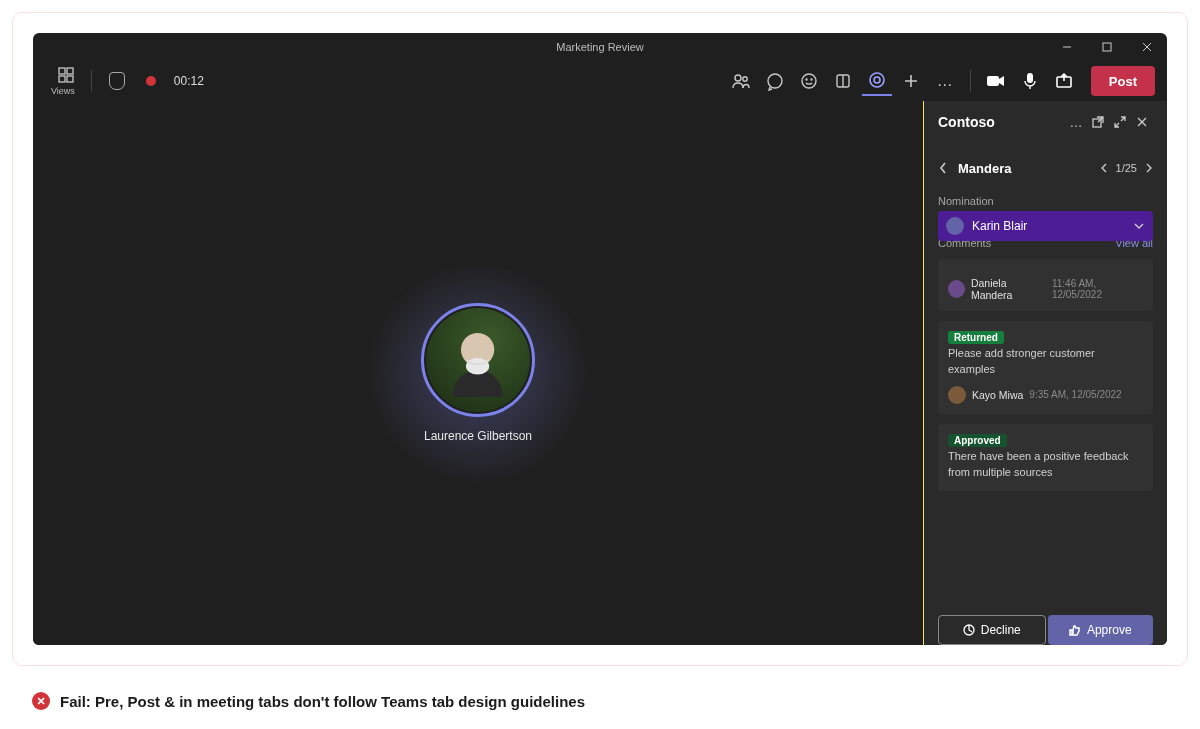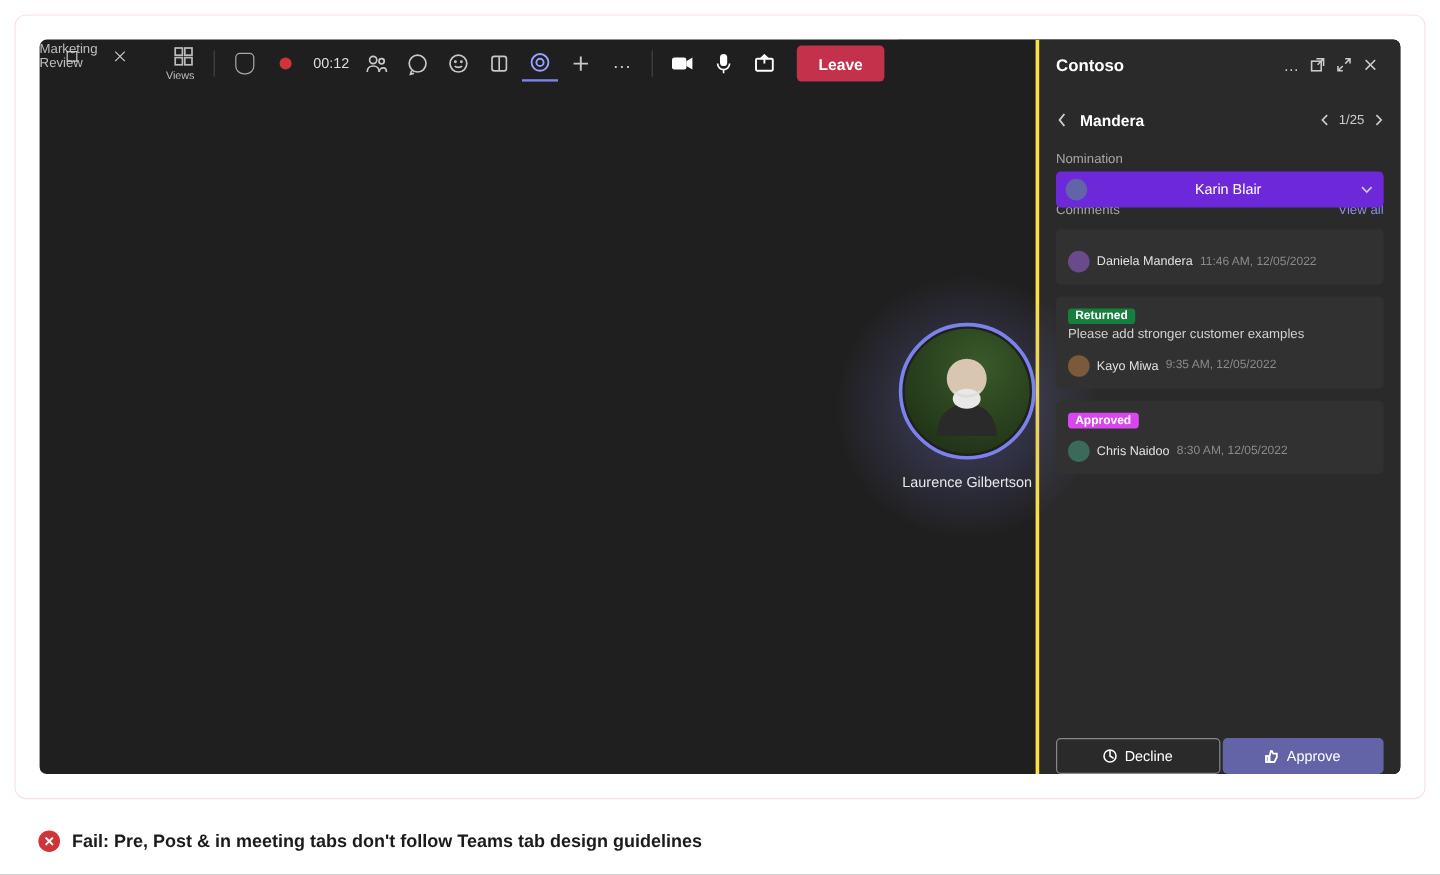--- a/index.html
+++ b/index.html
@@ -1,18 +1,18 @@
 <!DOCTYPE html>
 <html><head>
 <meta charset="utf-8">
 <style>
   * { box-sizing: border-box; margin: 0; padding: 0; }
   body { font-family: "Segoe UI", -apple-system, Helvetica, Arial, sans-serif; background: #fff; width: 1200px; height: 729px; overflow: hidden; font-size: 13px; color: #fff; }
   .frame { position: absolute; left: 12px; top: 12px; width: 1176px; height: 654px; border: 1px solid #fbe0e0; border-radius: 10px; background: #fff; padding: 20px; }
-  .window { width: 100%; height: 100%; background: #201f1f; border-radius: 6px; overflow: hidden; display: flex; flex-direction: row; position: relative; }
+  .window { width: 100%; height: 100%; background: #201f1f; border-radius: 6px; overflow: hidden; display: flex; flex-direction: column; position: relative; }
 
   .titlebar { height: 28px; display: flex; align-items: center; justify-content: center; position: relative; color: #bdbdbd; font-size: 11px; }
   .winctrls { position: absolute; right: 0; top: 0; display: flex; height: 100%; }
   .winctrls div { width: 40px; display: flex; align-items: center; justify-content: center; color: #ccc; font-size: 10px; }
   .winctrls svg { stroke: #ccc; }
 
   .toolbar { height: 40px; display: flex; align-items: center; padding: 0 12px; gap: 4px; }
   .views-btn { display: flex; flex-direction: column; align-items: flex-end; gap: 2px; color: #bdbdbd; font-size: 9px; padding: 2px 6px; }
   .tb-sep { width: 1px; height: 22px; background: #444; margin: 0 6px; }
   .tb-icon { width: 30px; height: 30px; display: flex; align-items: center; justify-content: center; color: #c8c8c8; }
@@ -24,44 +24,44 @@
   .leave-btn { background: #c4314b; color: #fff; border: none; height: 30px; padding: 0 18px; border-radius: 4px; font-size: 13px; font-weight: 600; margin-left: 8px; }
 
   .body { flex: 1; display: flex; min-height: 0; background: #201f1f; }
   .stage { flex: 1; display: flex; flex-direction: column; align-items: center; justify-content: center; position: relative; }
   .glow { position: absolute; width: 240px; height: 240px; border-radius: 50%; background: radial-gradient(circle, rgba(123,131,235,0.35) 0%, rgba(32,31,31,0) 65%); }
   .avatar-ring { width: 114px; height: 114px; border-radius: 50%; border: 3px solid #7b83eb; padding: 2px; background: #201f1f; position: relative; }
   .avatar-img { width: 100%; height: 100%; border-radius: 50%; background: radial-gradient(circle at 60% 30%, #3a5a2a 0%, #1a2a12 100%); display:flex;align-items:center;justify-content:center; }
   .avatar-img svg { width: 80%; height: 80%; }
   .participant-name { margin-top: 12px; font-size: 12px; color: #e8e8e8; position: relative; }
 
-  .panel { width: 304px; background: #2b2a2a; display: flex; flex-direction: column; border-left: 3px solid #fde047; }
+  .panel { width: 244px; background: #2b2a2a; display: flex; flex-direction: column; border-left: 1px solid #fde047; }
   .panel-hdr { display: flex; align-items: center; height: 42px; padding: 0 14px; }
   .panel-hdr .title { font-weight: 700; font-size: 14px; flex: 1; }
   .panel-hdr .hicon { width: 22px; display:flex;justify-content:center;color:#ccc; }
   .panel-sub { display: flex; align-items: center; height: 50px; padding: 0 14px; }
   .panel-sub .back { color:#ccc; margin-right:10px; }
   .panel-sub .dt { font-weight:700; flex:1; }
   .pager { display:flex; align-items:flex-start; gap:8px; color:#ccc; font-size:11px; }
   .panel-body { flex:1; overflow:hidden; padding: 0 14px; font-size: 11px; position:relative; }
   .seclabel { color:#a6a6a6; font-size:11px; margin-top:2px; }
-  .person-row { display:flex; align-items:center; background:#6d28d9; border-radius:4px; padding:6px 8px; margin-top:4px; position:relative;text-align:center; }
+  .person-row { display:flex; align-items:center; background:#4c1d95; border-radius:4px; padding:6px 8px; margin-top:4px; position:relative; }
   .person-row .mini { width:18px; height:18px; border-radius:50%; background:#6264a7; margin-right:8px; }
   .person-row .nm { flex:1; font-size:12px; }
   .comments-label { color:#a6a6a6; font-size:11px; margin-top: -4px; display:flex; }
   .comments-label .va { margin-left:auto; color:#8b90e6; }
   .card { background:#323131; border-radius:4px; padding:10px; margin-top:10px; }
   .card .txt { color:#d0d0d0; line-height:1.45; font-size:11px; }
   .card .meta { display:flex; align-items:center; margin-top:8px; gap:6px; }
   .card .ma { width:18px; height:18px; border-radius:50%; background:#6a4a8a; }
   .card .mn { color:#e0e0e0; font-size:10.5px; }
   .card .mt { color:#8a8a8a; font-size:10px; }
   .pill { display:inline-block; padding:1px 6px; border-radius:3px; font-size:10px; margin-bottom:2px; font-weight:600; }
   .pill.returned { background:#15803d; color:#fff; }
-  .pill.approved { background:#d946ef; color:#fff; }
+  .pill.approved { background:#14532d; color:#fff; }
   .panel-actions { display:flex; gap:2px; padding:10px 14px 0; }
   .btn { flex:1; height:30px; border-radius:4px; font-size:12px; display:flex;align-items:center;justify-content:center;gap:6px; }
   .btn.decline { background:transparent; border:1px solid #888; color:#fff; }
   .btn.approve { background:#6264a7; border:none; color:#fff; }
 
   .caption { position:absolute; left: 32px; top: 692px; display:flex; align-items:center; gap:10px; }
   .fail-icon { width:18px; height:18px; border-radius:50%; background:#d13438; color:#fff; display:flex;align-items:center;justify-content:center; font-size:11px; font-weight:700; }
   .caption-text { color:#1b1b1b; font-size:15px; font-weight:600; }
 
   svg { display:block; }
@@ -168,21 +168,21 @@
             <rect x="4" y="1" width="6" height="10" rx="3"></rect>
             <path d="M2 9a5 5 0 0010 0M7 14v3" stroke="#fff" stroke-width="1.4" fill="none"></path>
           </svg>
       </div>
       <div class="tb-icon">
         <svg width="18" height="16" viewBox="0 0 18 16" fill="none" stroke="#fff" stroke-width="1.6">
             <rect x="2" y="4" width="14" height="10" rx="1"></rect>
             <path d="M9 8V1M6 4l3-3 3 3" fill="none"></path>
           </svg>
       </div>
-      <button class="leave-btn">Leave</button>
+      <button class="leave-btn">Post</button>
     </div>
 
     <div class="body">
       <div class="stage">
         <div class="glow"></div>
         <div class="avatar-ring">
           <div class="avatar-img">
             <svg viewBox="0 0 100 100">
                 <circle cx="50" cy="38" r="20" fill="#d9c6b0"></circle>
                 <path d="M20 95c0-20 13-32 30-32s30 12 30 32z" fill="#2a2a2a"></path>
@@ -268,25 +268,21 @@
             <div class="txt">Please add stronger customer examples</div>
             <div class="meta">
               <div class="ma" style="background:#7a5a3a"></div>
               <span class="mn">Kayo Miwa</span>
               <span class="mt">9:35 AM, 12/05/2022</span>
             </div>
           </div>
 
           <div class="card">
             <span class="pill approved">Approved</span>
-            <div class="meta">
-              <div class="ma" style="background:#3a6a5a"></div>
-              <span class="mn">Chris Naidoo</span>
-              <span class="mt">8:30 AM, 12/05/2022</span>
-            </div>
+            <div class="txt">There have been a positive feedback from multiple sources</div>
           </div>
 
         </div>
 
         <div class="panel-actions">
           <button class="btn decline">
             <svg width="12" height="12" viewBox="0 0 12 12" fill="none" stroke="#fff" stroke-width="1.3">
                 <path d="M6 1v5l3 2"></path>
                 <circle cx="6" cy="6" r="5"></circle>
               </svg>

